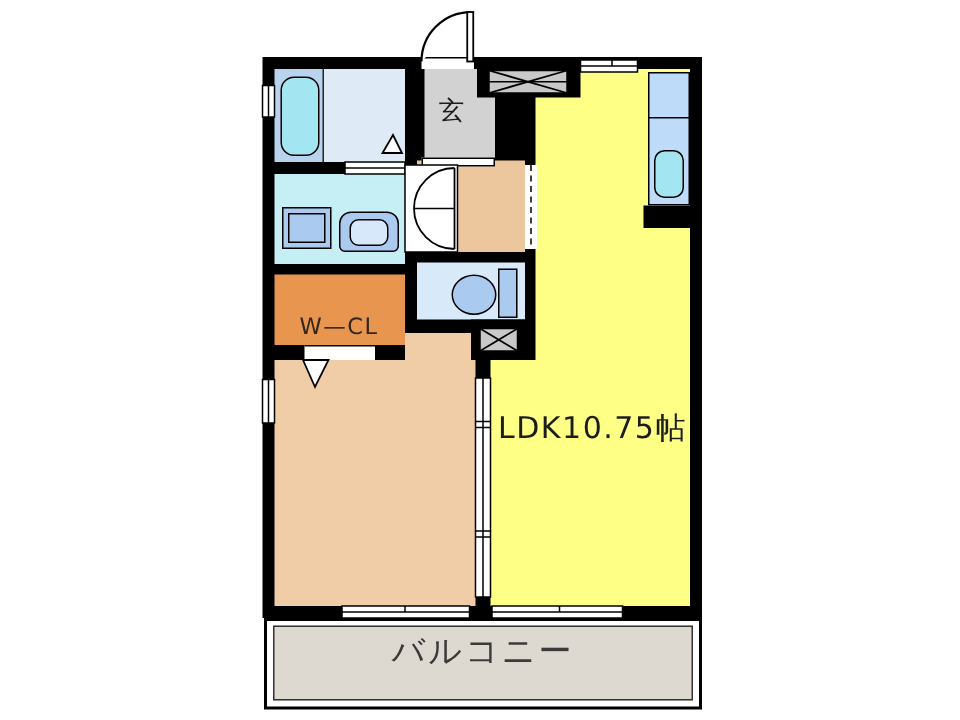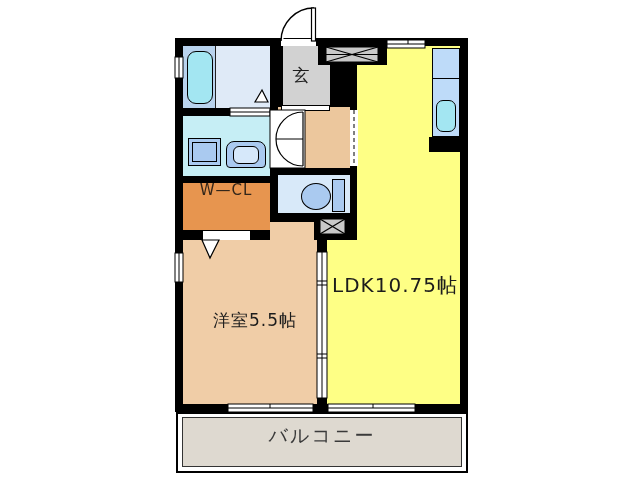--- a/index.html
+++ b/index.html
@@ -39,24 +39,24 @@
   .kitchen{left:432px;top:48px;width:28px;height:89px;background:#bedbf9;border:1px solid #000;}
   .kitchen-div{left:432px;top:78px;width:28px;height:1px;background:#000;}
   .kitchen-sink{left:436px;top:100px;width:20px;height:32px;background:#a3e6f2;border:1.5px solid #000;border-radius:7px;}
   
   .balcony-outer{left:176px;top:412px;width:292px;height:61px;background:#fff;border:2px solid #000;}
   .balcony-inner{left:182px;top:417px;width:280px;height:50px;background:#ded9d0;border:1px solid #333;}
   
   .lbl{position:absolute;transform:translate(-50%,-50%);color:#1c1c1c;white-space:nowrap;
        font-family:"DejaVu Sans",sans-serif;line-height:1;}
   .lbl-genkan{left:301px;top:75px;font-size:17px;}
-  .lbl-wcl{left:226px;top:190px;font-size:15px;color:#33261a;letter-spacing:1px;}
+  .lbl-wcl{left:226px;top:218px;font-size:15px;color:#33261a;letter-spacing:1px;}
   .lbl-ldk{left:395px;top:285px;font-size:20px;letter-spacing:1px;}
   .lbl-western{left:255px;top:320px;font-size:17px;letter-spacing:1px;}
-  .lbl-balcony{left:322px;top:435px;font-size:19px;color:#3a3a3a;letter-spacing:2px;}
+  .lbl-balcony{left:322px;top:435px;font-size:22px;color:#3a3a3a;letter-spacing:2px;}
   svg.overlay{position:absolute;left:0;top:0;width:640px;height:480px;pointer-events:none;}
 </style>
 </head>
 <body>
 
 <div id="canvas">
 
   <div class="abs wall-base"></div>
 
   <div class="abs bath-left"></div>
@@ -168,16 +168,15 @@
       <line x1="320" y1="234" x2="345" y2="219" stroke="#000" stroke-width="1.2"></line>
     </g>
 
     <polygon points="262,90 255,102 268,102" fill="#ffffff" stroke="#000" stroke-width="1.2"></polygon>
     <polygon points="202,240 219,240 210,258" fill="#ffffff" stroke="#000" stroke-width="1.2"></polygon>
   </svg>
 
   <div class="lbl lbl-genkan">玄</div>
   <div class="lbl lbl-wcl">W—CL</div>
   <div class="lbl lbl-ldk">LDK10.75帖</div>
-  <div class="lbl lbl-western">洋室5.5帖</div>
   <div class="lbl lbl-balcony">バルコニー</div>
 
 </div>
 
 </body></html>

